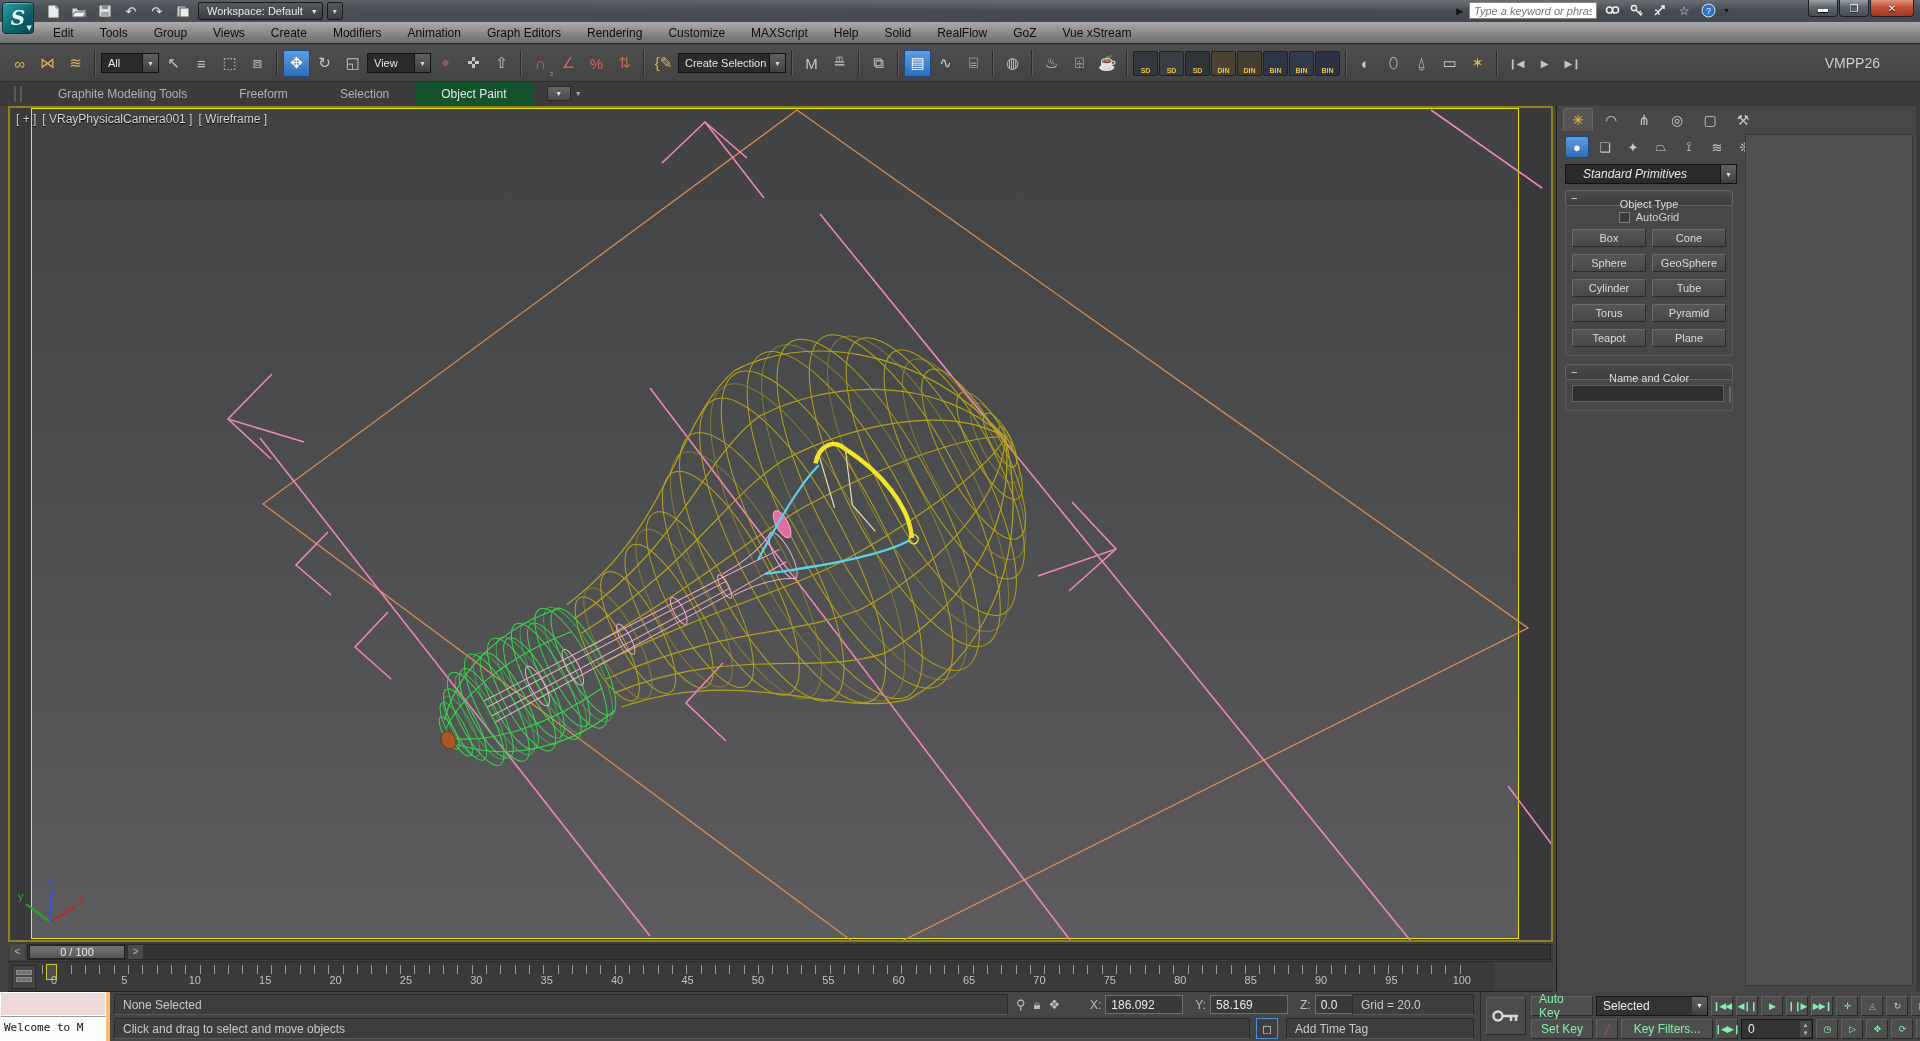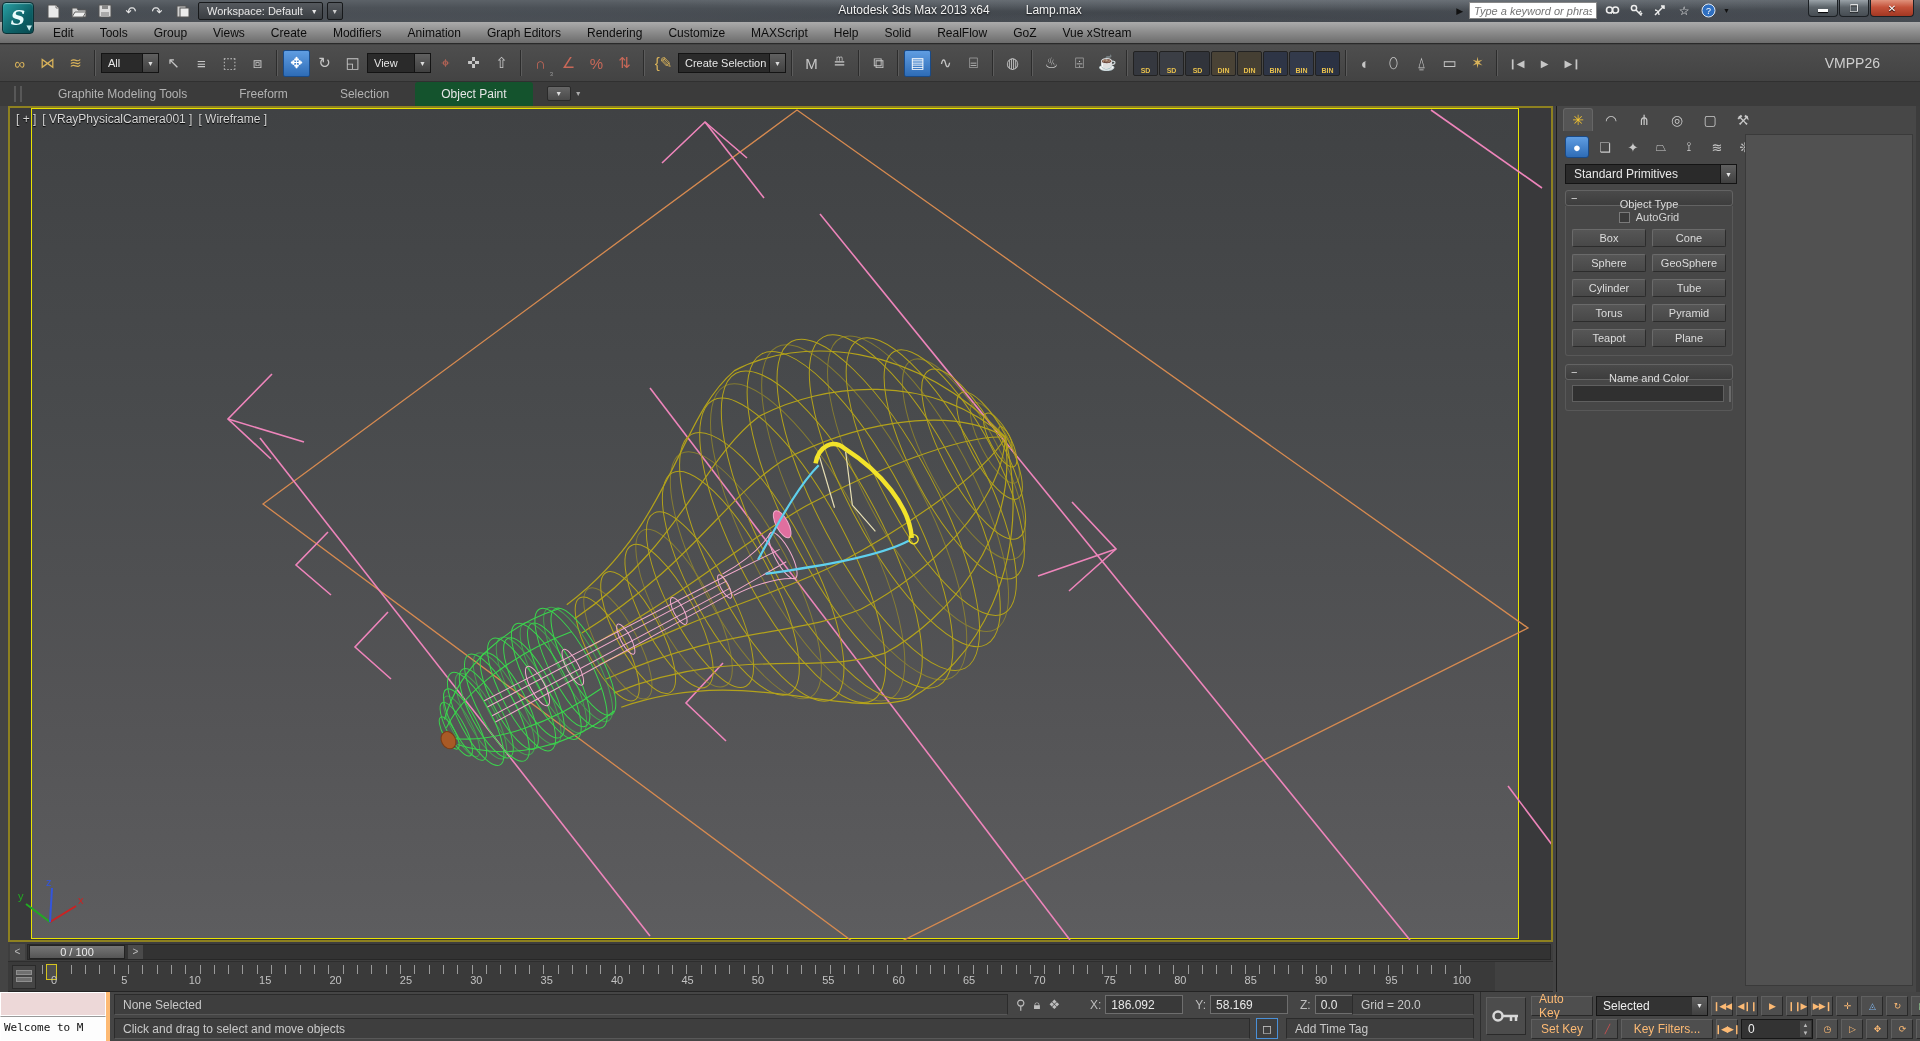--- a/index.html
+++ b/index.html
@@ -112,36 +112,36 @@
   .coord-field.z { width:64px; }
   .grid-box { position:absolute; left:1352px; top:2px; width:122px; height:21px; }
   .isolate-btn { position:absolute; left:1256px; top:26px; width:22px; height:21px; background:#3e3e3e; border:1px solid #4a90d8; color:#cfcfcf; display:flex; align-items:center; justify-content:center; font-size:12px; }
   .timetag { position:absolute; left:1286px; top:26px; width:188px; height:21px; }
 
   
   .animbar { position:absolute; left:1480px; top:992px; width:440px; height:49px; background:#454545; border-left:1px solid #2e2e2e; }
   .keybtn { position:absolute; left:5px; top:5px; width:40px; height:38px; background:#4c4c4c; border:1px solid #2a2a2a; border-top-color:#5e5e5e; border-left-color:#5e5e5e; display:flex; align-items:center; justify-content:center; }
   .arow { position:absolute; left:50px; display:flex; gap:3px; align-items:center; height:21px; }
   .arow.r1 { top:3px; } .arow.r2 { top:26px; }
-  .abtn { height:20px; background:#4e4e4e; border:1px solid #292929; border-top-color:#606060; border-left-color:#606060; color:#fdba74; font-size:12px; display:flex; align-items:center; justify-content:center; padding:0 7px; flex:none; }
+  .abtn { height:20px; background:#4e4e4e; border:1px solid #292929; border-top-color:#606060; border-left-color:#606060; color:#86efac; font-size:12px; display:flex; align-items:center; justify-content:center; padding:0 7px; flex:none; }
   .abtn.sq { width:22px; padding:0; font-size:9px; letter-spacing:-1px; }
   .sel-dd { width:112px; height:20px; background:#333; border:1px solid #161616; color:#eee; font-size:12px; display:flex; align-items:center; padding-left:6px; flex:none; }
   .sel-dd .ddb { margin-left:auto; width:15px; height:18px; background:linear-gradient(#606060,#404040); display:flex; align-items:center; justify-content:center; font-size:7px; }
   .frame-field { width:72px; height:20px; background:#333; border:1px solid #161616; color:#eee; font-size:12px; display:flex; align-items:center; padding-left:6px; flex:none; position:relative; }
   .frame-field .spin { position:absolute; right:1px; top:1px; bottom:1px; width:11px; display:flex; flex-direction:column; justify-content:space-between; font-size:6px; color:#bbb; background:#474747; align-items:center; padding:1px 0; }
 
   
   .cmdpanel { position:absolute; left:1556px; top:106px; width:364px; height:886px; background:#474747; border-left:1px solid #1e1e1e; }
   .cp-tabs { display:flex; gap:3px; padding:2px 0 0 6px; height:26px; }
   .cp-tab { width:30px; height:23px; display:flex; align-items:center; justify-content:center; font-size:14px; color:#c9c9c9; border-radius:3px 3px 0 0; }
   .cp-tab.active { background:#555; border:1px solid #666; border-bottom:none; color:#f4c430; }
   .cp-cats { display:flex; gap:4px; padding:4px 0 2px 8px; height:28px; }
   .cp-cat { width:24px; height:22px; display:flex; align-items:center; justify-content:center; font-size:13px; color:#c9c9c9; border-radius:3px; }
   .cp-cat.active { background:linear-gradient(#5f9de2,#2e6cb6); color:#fff; border:1px solid #1a4a86; }
-  .cp-dd { margin:4px 0 6px 8px; width:172px; height:20px; background:#2a2a2a; border:1px solid #141414; color:#e8e8e8; font-size:12px; display:flex; align-items:center; padding-left:8px; }
+  .cp-dd { margin:4px 0 6px 8px; width:172px; height:20px; background:#2a2a2a; border:1px solid #141414; color:#e8e8e8; font-size:12px; display:flex; align-items:center; padding-left:17px;font-style:italic; }
   .cp-dd .ddb { margin-left:auto; width:16px; height:18px; background:linear-gradient(#606060,#404040); border-left:1px solid #141414; display:flex; align-items:center; justify-content:center; font-size:7px; }
   .rollout { width:168px; margin:2px 0 8px 8px; }
   .ro-head { height:16px; background:linear-gradient(#4a4a4a,#3d3d3d); border:1px solid #636363; border-radius:3px; display:flex; align-items:center; padding:0 5px; color:#dedede; font-size:11px; position:relative; }
   .ro-head .minus { position:absolute; left:5px; }
   .ro-head .ttl { flex:1; text-align:center;margin-top:11px; }
   .ro-body { border:1px solid #585858; border-top:none; border-radius:0 0 3px 3px; padding:5px 6px 8px; }
   .autogrid { display:flex; align-items:center; justify-content:center; gap:6px; color:#d4d4d4; font-size:11px; margin-bottom:6px; }
   .chk { width:11px; height:11px; background:#3a3a3a; border:1px solid #7a7a7a; }
   .obj-grid { display:grid; grid-template-columns:1fr 1fr; gap:7px 6px; }
   .obj-btn { height:18px; background:linear-gradient(#565656,#484848); border:1px solid #2c2c2c; border-top-color:#6a6a6a; border-left-color:#6a6a6a; border-radius:2px; color:#dcdcdc; font-size:11px; display:flex; align-items:center; justify-content:center; }
@@ -182,23 +182,20 @@
       <svg width="14" height="14" viewBox="0 0 14 14">
           <rect x="1" y="2" width="9" height="11" fill="#d0d0d0" stroke="#555"></rect>
           <rect x="4" y="4" width="9" height="9" fill="#ececec" stroke="#555"></rect>
         </svg>
       </span>
     <div class="workspace-dd">
       <span>Workspace: Default</span>
       <span class="arr">▼</span>
     </div>
     <div class="qat-fly">▼</div>
-  </div>
-  <div class="win-title">
-    <span>Autodesk 3ds Max 2013 x64</span><span>Lamp.max</span>
   </div>
   <div class="infocenter">
     <span class="ic-arrow">▶</span>
     <input class="search-box" placeholder="Type a keyword or phrase" style="">
     <span class="ic-icon">
       <svg width="15" height="12" viewBox="0 0 15 12">
           <circle cx="4.5" cy="5" r="3" fill="none" stroke="#eee" stroke-width="1.6"></circle>
           <circle cx="10.5" cy="5" r="3" fill="none" stroke="#eee" stroke-width="1.6"></circle>
           <path d="M6 9l1.5-3 1.5 3" fill="none" stroke="#eee"></path>
         </svg>

